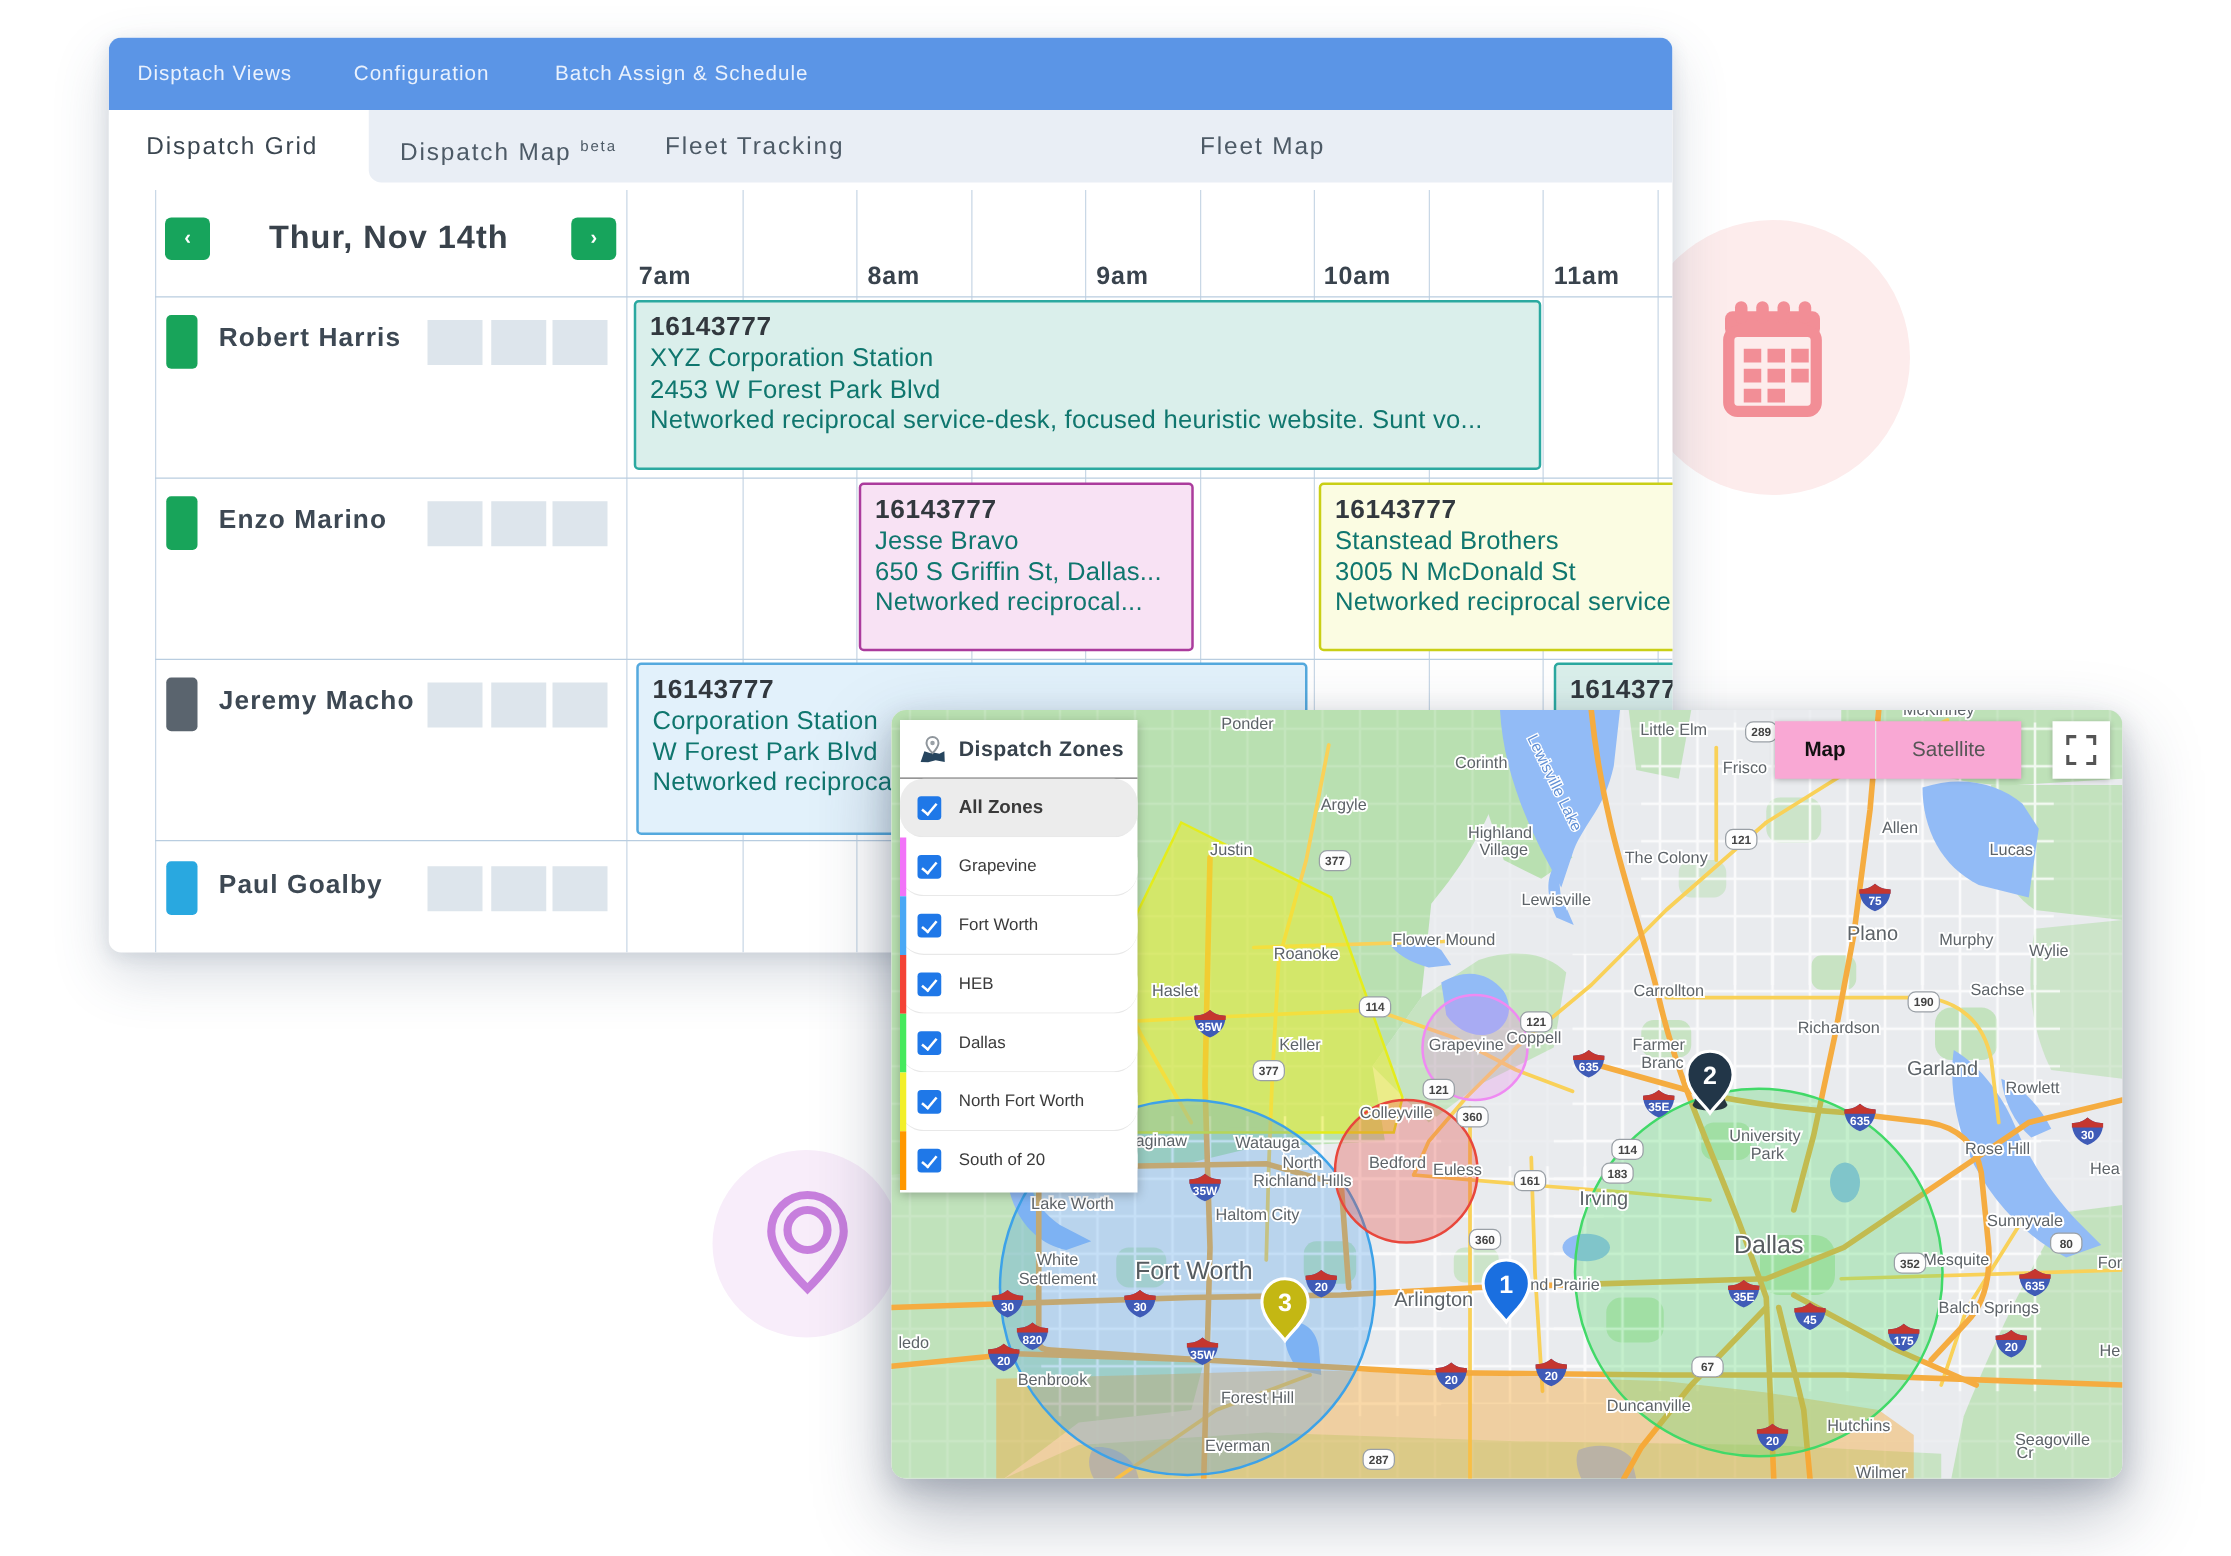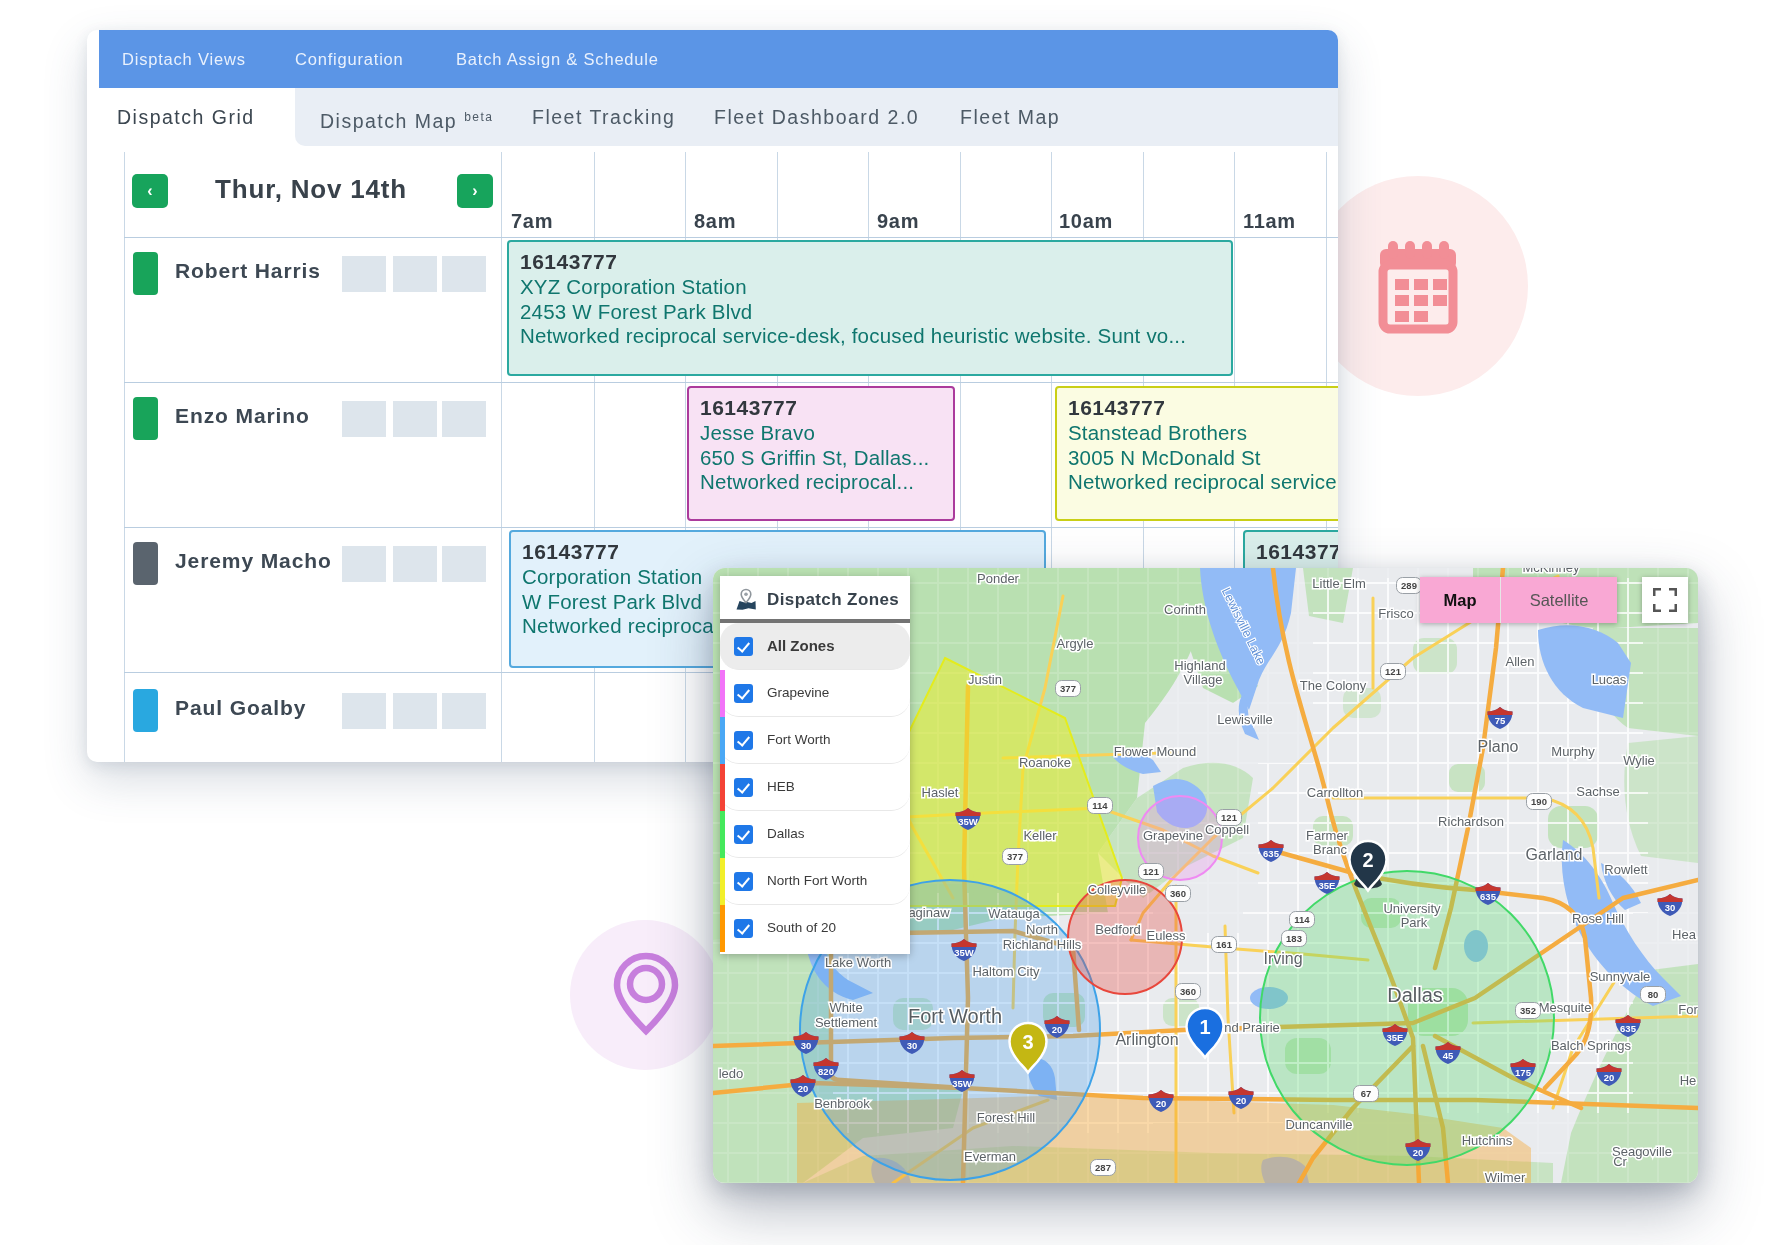--- a/index.html
+++ b/index.html
@@ -5,21 +5,21 @@
 * { margin:0; padding:0; box-sizing:border-box; }
 html,body { width:1785px; height:1245px; background:#ffffff; font-family:"Liberation Sans", sans-serif; overflow:hidden; position:relative; }
 .abs { position:absolute; }
 
 
 .circ-pink { left:1308px; top:176px; width:220px; height:220px; border-radius:50%; background:#fdecec; }
 .circ-purp { left:570px; top:920px; width:150px; height:150px; border-radius:50%; background:#f8edfa; }
 
 
 .gridcard { left:87px; top:30px; width:1251px; height:732px; background:#fff; border-radius:10px; box-shadow:0 18px 45px rgba(60,80,110,0.20), 0 4px 14px rgba(60,80,110,0.12); overflow:hidden; }
-.topbar { left:12px; top:0; width:100%; height:58px; background:#5b95e6; }
+.topbar { left:0; top:0; width:100%; height:58px; background:#5b95e6; }
 .topbar span { position:absolute; top:0; line-height:58px; color:#e9f1fd; font-size:16.5px; letter-spacing:0.8px; }
 .tabsbg { left:208px; top:58px; right:0; height:58px; background:#e9eef5; border-bottom-left-radius:10px; }
 .tab { position:absolute; top:58px; height:58px; line-height:58px; font-size:19.5px; letter-spacing:1.5px; color:#4d5a66; }
 .tab.active { color:#3b4650; }
 
 
 .vline { position:absolute; width:1px; background:#c9d8e6; }
 .hline { position:absolute; height:1px; left:37px; right:0; background:#b9cde0; }
 .namecell { position:absolute; left:37px; width:377px; }
 .badge { position:absolute; left:9px; top:15px; width:25px; height:43px; border-radius:4px; }
@@ -30,21 +30,21 @@
 
 .ev { position:absolute; border-radius:4px; border:2px solid; padding:7px 11px; overflow:hidden; white-space:nowrap; }
 .ev b { display:block; font-size:21px; color:#32383e; line-height:26px; letter-spacing:0.5px; }
 .ev div { font-size:20.5px; letter-spacing:0.2px; color:#0f766e; line-height:24.5px; }
 
 
 .mapcard { left:713px; top:568px; width:985px; height:615px; border-radius:12px; overflow:hidden; box-shadow:0 26px 60px rgba(40,55,80,0.35), 0 8px 22px rgba(40,55,80,0.20); background:#e9ebec; }
 
 
 .zpanel { position:absolute; left:7px; top:8px; width:190px; height:378px; background:#fff; box-shadow:0 2px 8px rgba(0,0,0,0.25); }
-.zhead { height:47px; border-bottom:4px solid #737373; position:relative; }
+.zhead { height:47px; border-bottom:1px solid #737373; position:relative; }
 .zhead .ztitle { position:absolute; left:47px; top:14px; font-size:17px; letter-spacing:0.4px; font-weight:bold; color:#37424c; }
 .zrow { position:relative; height:47px; border-bottom:1px solid #e8e8e8; background:#fff;border-radius:19px; }
 .zrow.all { background:#ececec; }
 .zstrip { position:absolute; left:0; top:0; width:5px; height:47px; }
 .cbx { position:absolute; left:14px; top:14px; width:19px; height:19px; background:#1f78e8; border-radius:3px; }
 .cbx:after { content:""; position:absolute; left:6px; top:2.5px; width:5px; height:10px; border:solid #fff; border-width:0 2.5px 2.5px 0; transform:rotate(40deg); }
 .zlbl { position:absolute; left:47px; top:15px; font-size:13.5px; color:#3a3a3a; }
 .zrow.all .zlbl { font-weight:bold; font-size:15px; top:14px; }
 
 
@@ -85,21 +85,20 @@
 <div class="abs gridcard">
   <div class="abs topbar">
     <span style="left:23px;">Disptach Views</span>
     <span style="left:196px;text-align:center;">Configuration</span>
     <span style="left:357px;">Batch Assign &amp; Schedule</span>
   </div>
   <div class="abs tabsbg"></div>
   <div class="tab active" style="left:30px;">Dispatch Grid</div>
   <div class="tab" style="left:233px;">Dispatch Map <span style="font-size:12px; vertical-align:7px;">beta</span></div>
   <div class="tab" style="left:445px;">Fleet Tracking</div>
-  <div class="tab" style="left:627px;">Fleet Dashboard 2.0</div>
   <div class="tab" style="left:873px;">Fleet Map</div>
 
   <div class="vline" style="left:37px; top:122px; bottom:0;"></div>
   <div class="vline" style="left:414px; top:122px; bottom:0;"></div>
   <div class="vline" style="left:507px; top:122px; bottom:0;"></div>
   <div class="vline" style="left:598px; top:122px; bottom:0;"></div>
   <div class="vline" style="left:690px; top:122px; bottom:0;"></div>
   <div class="vline" style="left:781px; top:122px; bottom:0;"></div>
   <div class="vline" style="left:873px; top:122px; bottom:0;"></div>
   <div class="vline" style="left:964px; top:122px; bottom:0;"></div>

